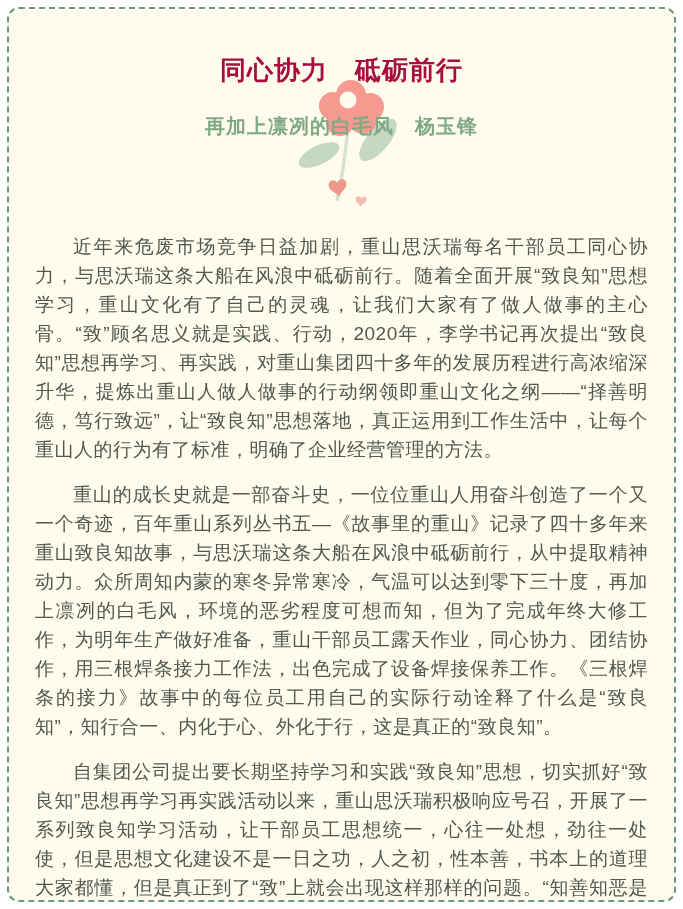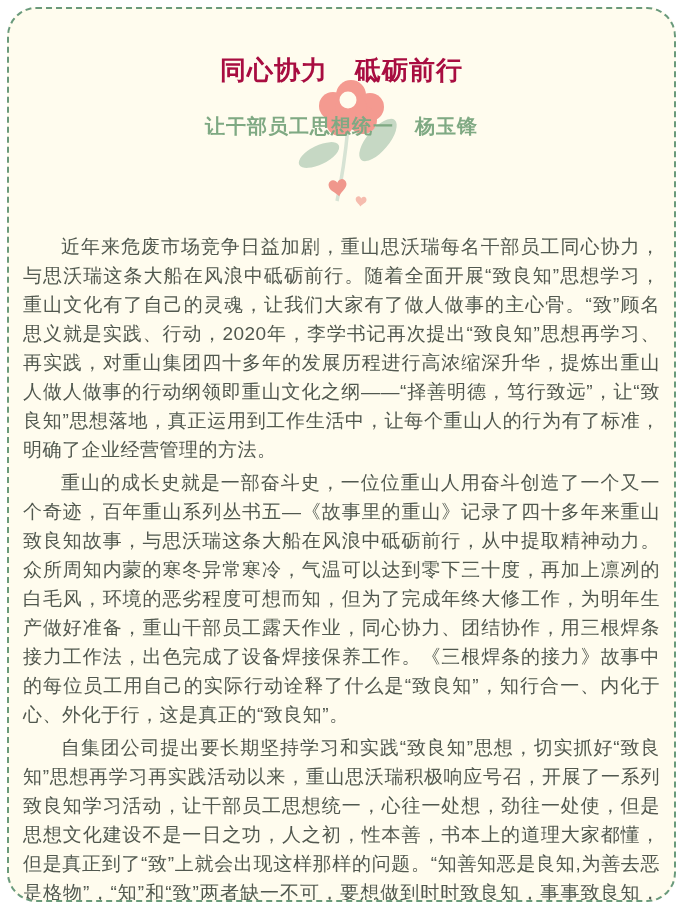--- a/index.html
+++ b/index.html
@@ -9,21 +9,21 @@
     width: 683px;
     height: 909px;
     background: #ffffff;
     overflow: hidden;
     font-family: "Liberation Sans", "DejaVu Sans", sans-serif;
   }
   .card {
     position: absolute;
     left: 7px; top: 7px; right: 7px; bottom: 7px;
     border: 2px dashed #6a9a7b;
-    border-radius: 29px;
+    border-radius: 12px;
     background: #fffcee;
     box-sizing: border-box;
     overflow: hidden;
   }
   .header {
     position: relative;
     height: 158px;
   }
   .flower {
     position: absolute;
@@ -58,21 +58,21 @@
     z-index: 1;
     margin: 17px 0 0 0;
     padding: 0 10px;
     color: #51584f;
     font-size: 19px;
     line-height: 29px;
     text-align: justify;
     letter-spacing: 0.5px;
   }
   .article p {
-    margin: 4px;
+    margin: 16px;
     text-indent: 2em;
   }
 </style>
 </head>
 <body>
 
 <div class="page">
   <div class="card">
 
     <div class="header">
@@ -93,21 +93,21 @@
           <circle cx="69" cy="32" r="16"></circle>
         </g>
 
         <circle cx="66" cy="23" r="8.5" fill="#fffcee"></circle>
 
         <path d="M23.6,0c-3.4,0-6.3,2.7-7.6,5.6C14.7,2.7,11.8,0,8.4,0C3.8,0,0,3.8,0,8.4c0,9.4,9.5,11.9,16,21.2c6.1-9.3,16-12.1,16-21.2C32,3.8,28.2,0,23.6,0z" transform="translate(46,104) scale(0.56) rotate(-8)" fill="#f0978c"></path>
         <path d="M23.6,0c-3.4,0-6.3,2.7-7.6,5.6C14.7,2.7,11.8,0,8.4,0C3.8,0,0,3.8,0,8.4c0,9.4,9.5,11.9,16,21.2c6.1-9.3,16-12.1,16-21.2C32,3.8,28.2,0,23.6,0z" transform="translate(74,119) scale(0.34) rotate(6)" fill="#f6bcae"></path>
       </svg>
 
       <h1 class="title">同心协力　砥砺前行</h1>
-      <div class="byline">让干部员工思想统一　杨玉锋</div>
+      <div class="byline">再加上凛冽的白毛风　杨玉锋</div>
     </div>
 
     <div class="article">
       <p>近年来危废市场竞争日益加剧，重山思沃瑞每名干部员工同心协力，与思沃瑞这条大船在风浪中砥砺前行。随着全面开展“致良知”思想学习，重山文化有了自己的灵魂，让我们大家有了做人做事的主心骨。“致”顾名思义就是实践、行动，2020年，李学书记再次提出“致良知”思想再学习、再实践，对重山集团四十多年的发展历程进行高浓缩深升华，提炼出重山人做人做事的行动纲领即重山文化之纲——“择善明德，笃行致远”，让“致良知”思想落地，真正运用到工作生活中，让每个重山人的行为有了标准，明确了企业经营管理的方法。</p>
       <p>重山的成长史就是一部奋斗史，一位位重山人用奋斗创造了一个又一个奇迹，百年重山系列丛书五—《故事里的重山》记录了四十多年来重山致良知故事，与思沃瑞这条大船在风浪中砥砺前行，从中提取精神动力。众所周知内蒙的寒冬异常寒冷，气温可以达到零下三十度，再加上凛冽的白毛风，环境的恶劣程度可想而知，但为了完成年终大修工作，为明年生产做好准备，重山干部员工露天作业，同心协力、团结协作，用三根焊条接力工作法，出色完成了设备焊接保养工作。《三根焊条的接力》故事中的每位员工用自己的实际行动诠释了什么是“致良知”，知行合一、内化于心、外化于行，这是真正的“致良知”。</p>
       <p>自集团公司提出要长期坚持学习和实践“致良知”思想，切实抓好“致良知”思想再学习再实践活动以来，重山思沃瑞积极响应号召，开展了一系列致良知学习活动，让干部员工思想统一，心往一处想，劲往一处使，但是思想文化建设不是一日之功，人之初，性本善，书本上的道理大家都懂，但是真正到了“致”上就会出现这样那样的问题。“知善知恶是良知,为善去恶是格物”，“知”和“致”两者缺一不可，要想做到时时致良知，事事致良知，知行合一，我们还有很长的路要走。</p>
 
     </div>
 
   </div>

